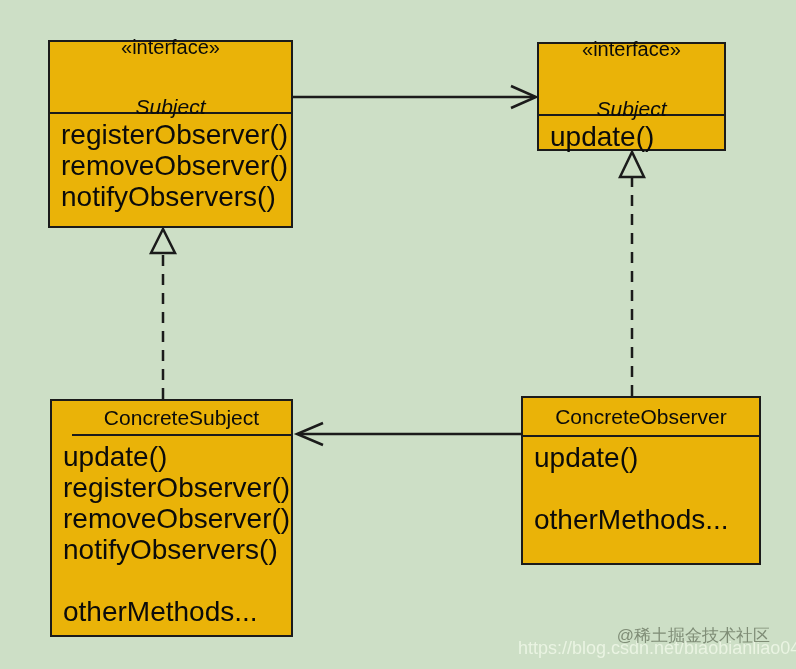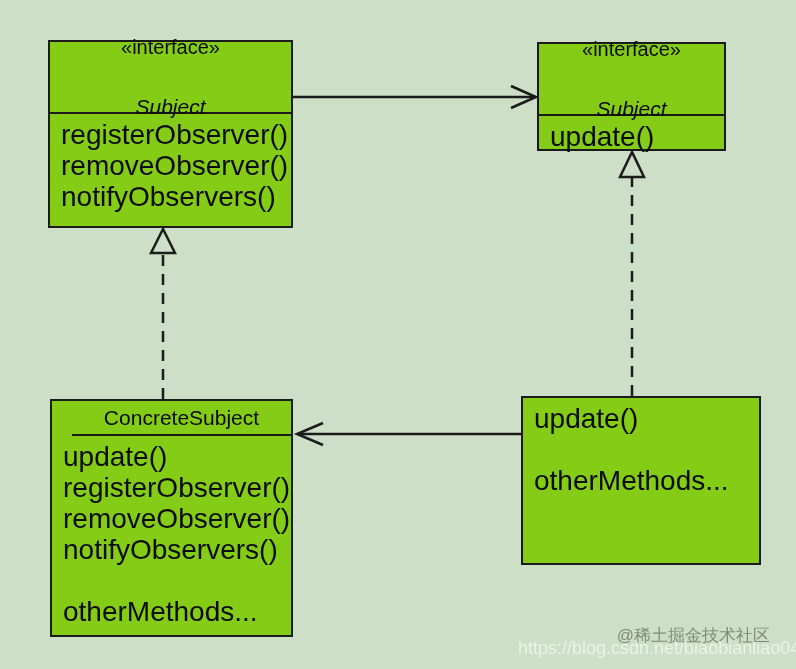--- a/index.html
+++ b/index.html
@@ -14,21 +14,21 @@
     color: #0b0b0b;
   }
   .arrow-layer {
     position: absolute;
     left: 0; top: 0;
     width: 796px; height: 669px;
     pointer-events: none;
   }
   .uml-class {
     position: absolute;
-    background: #84cc16;
+    background: #eab308;
     border: 2px solid #1b1b1b;
     box-sizing: border-box;
   }
   .uml-title {
     border-bottom: 2px solid #1b1b1b;
     display: flex;
     flex-direction: column;
     align-items: center;
     justify-content: center;
     text-align: center;
@@ -123,20 +123,23 @@
       <div>update()</div>
       <div>registerObserver()</div>
       <div>removeObserver()</div>
       <div>notifyObservers()</div>
       <div class="spacer-line"></div>
       <div>otherMethods...</div>
     </div>
   </div>
 
   <div class="uml-class box-concrete-observer">
+    <div class="uml-title">
+      <div class="cname plainname">ConcreteObserver</div>
+    </div>
     <div class="methods">
       <div>update()</div>
       <div class="spacer-line"></div>
       <div>otherMethods...</div>
     </div>
   </div>
 
   <div class="watermark wm-url">https://blog.csdn.net/biaobianliao0449</div>
   <div class="watermark wm-community">@稀土掘金技术社区</div>
 

